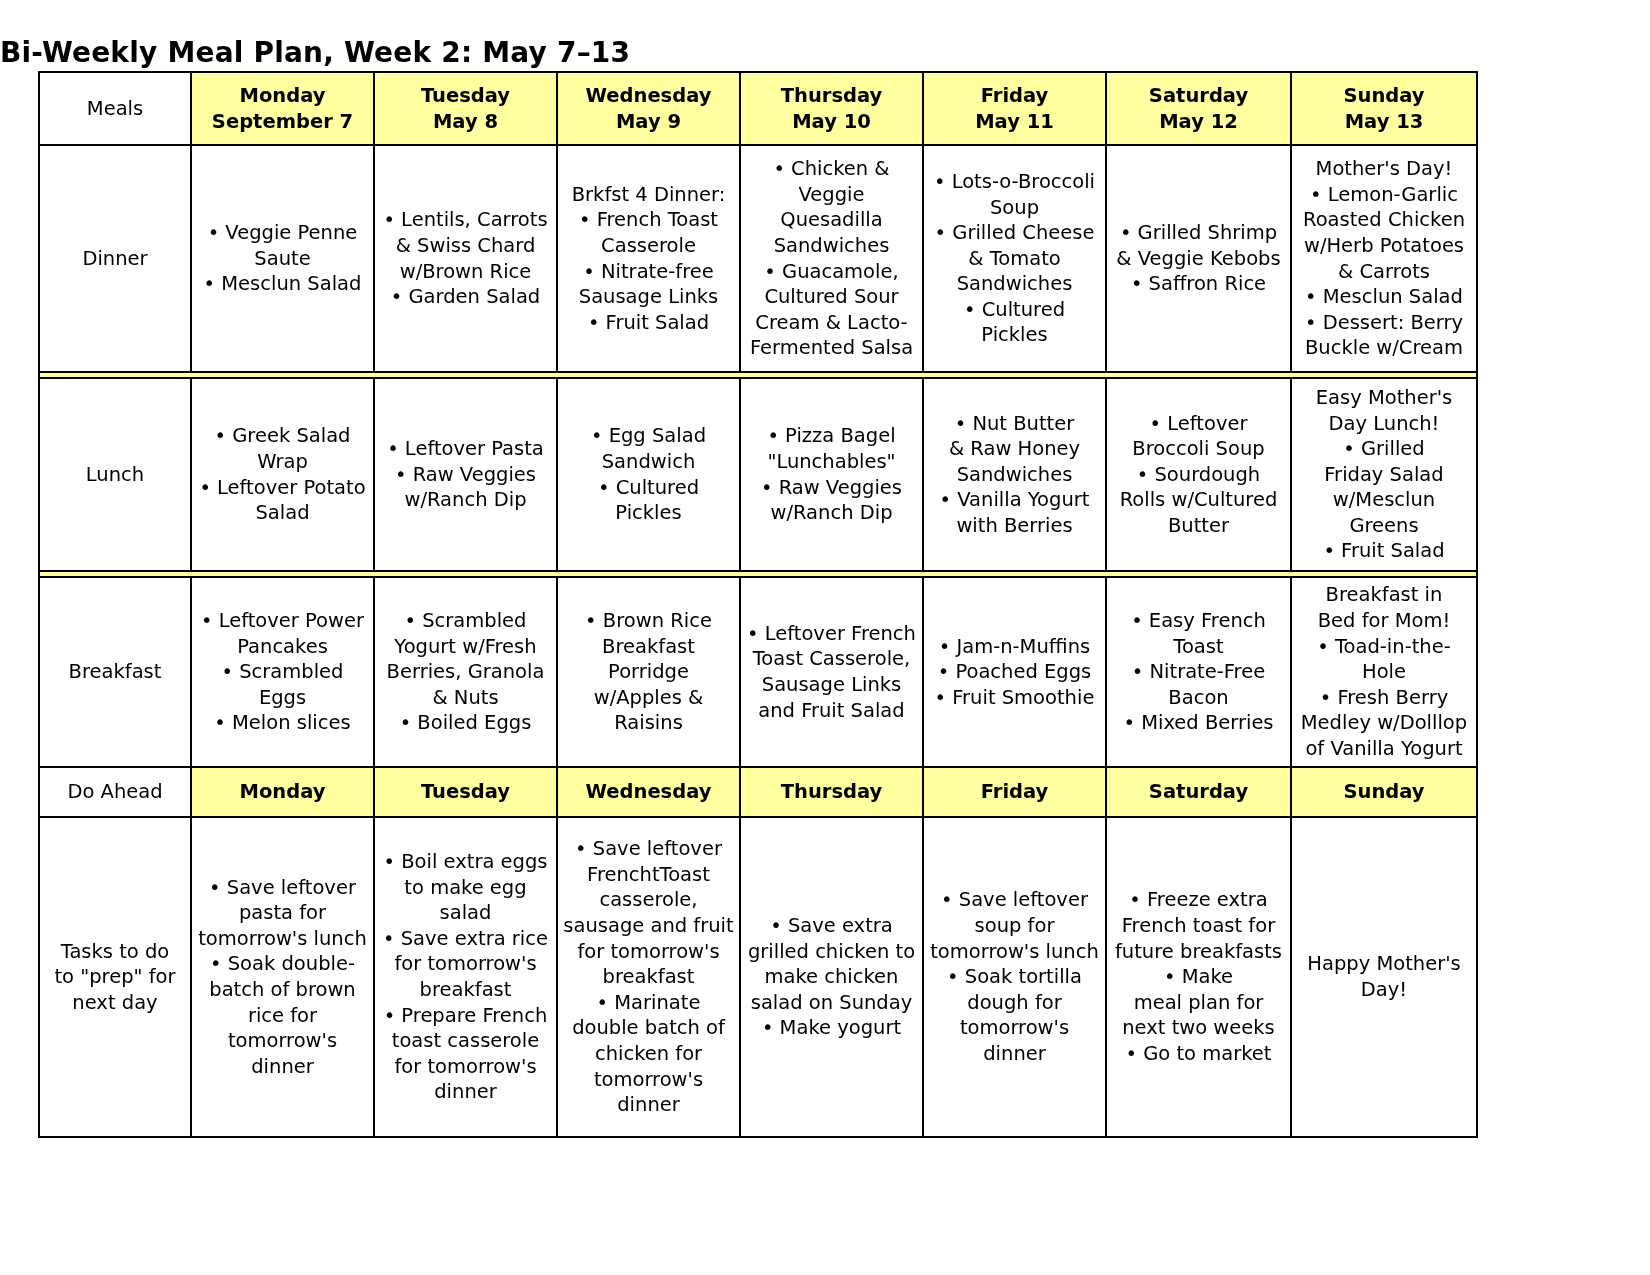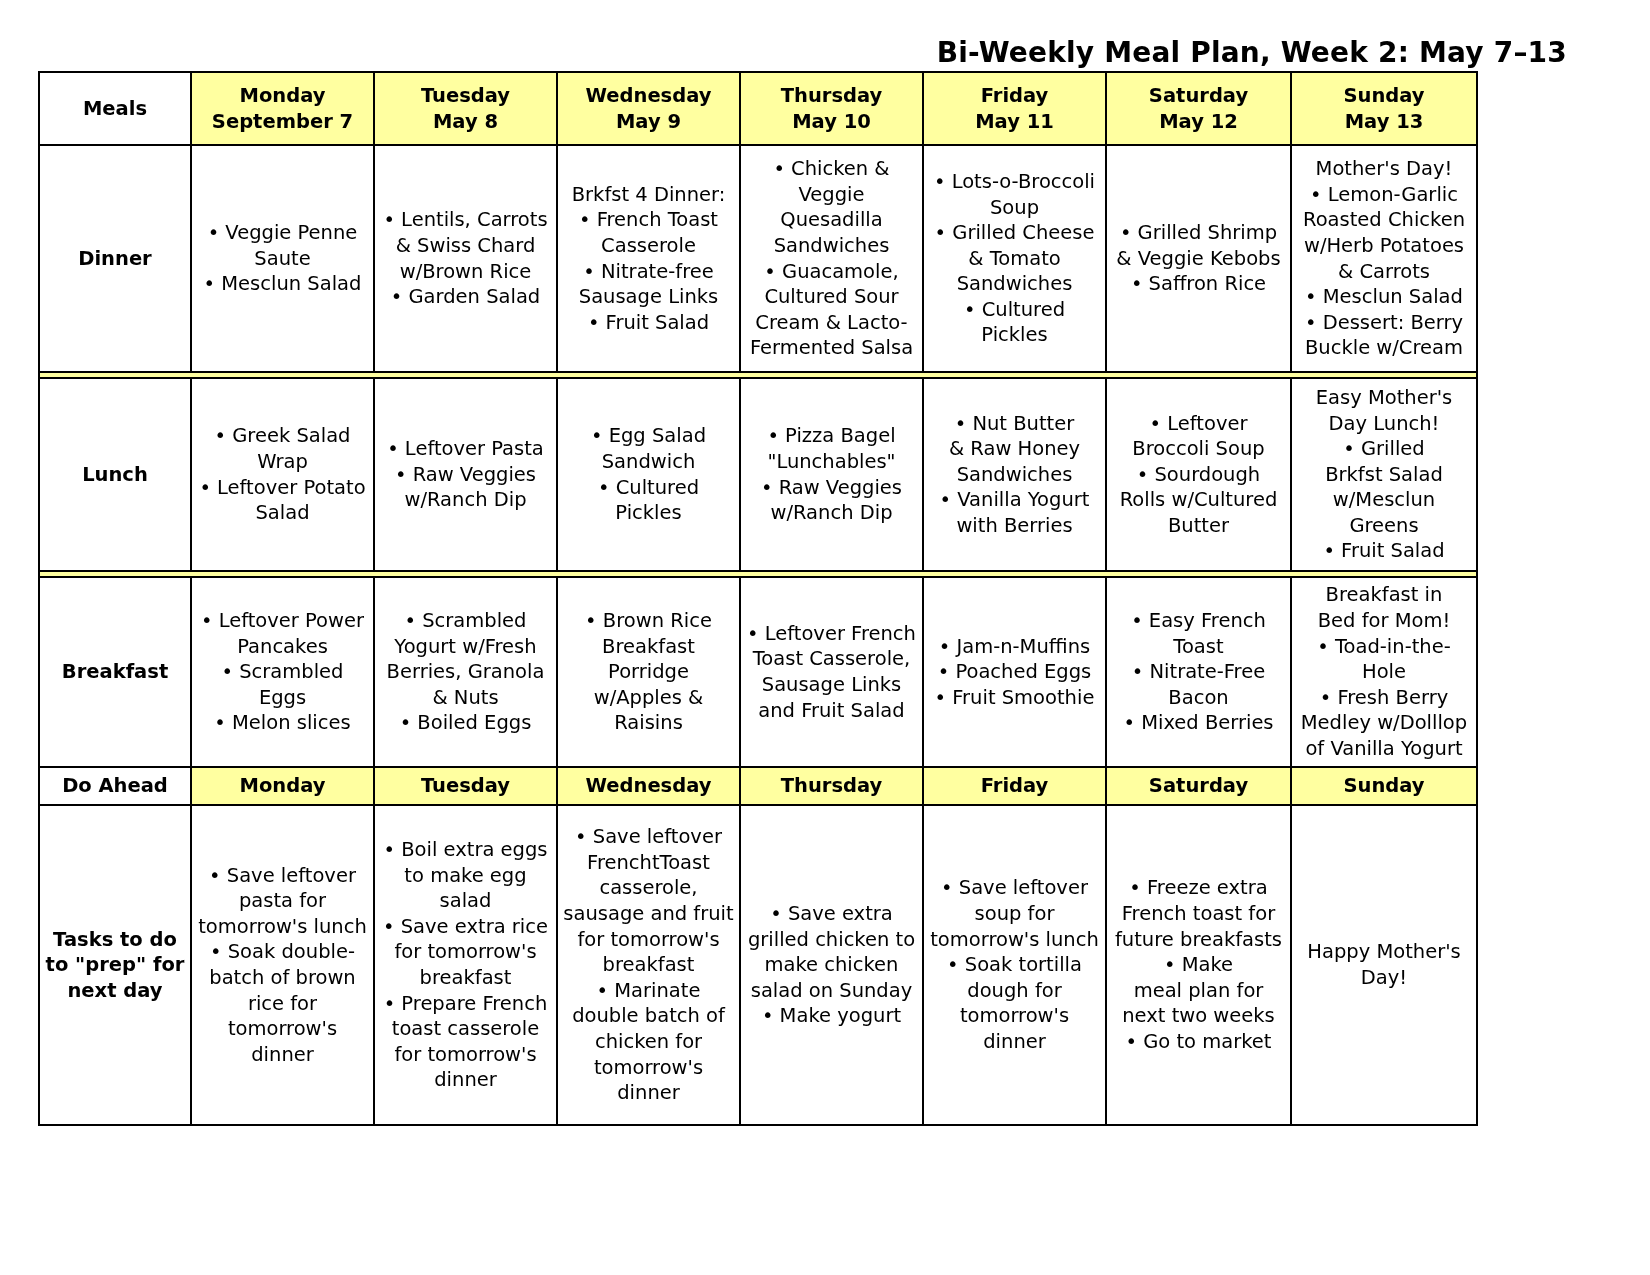--- a/index.html
+++ b/index.html
@@ -1,21 +1,21 @@
 <!DOCTYPE html>
 <html><head>
 <meta charset="utf-8">
 <style>
   html, body { margin: 0; padding: 0; background: #ffffff; }
   body { width: 1650px; height: 1275px; position: relative; font-family: "DejaVu Sans", "Liberation Sans", sans-serif; color: #000; }
-  .title { position: absolute; top: 36px; left: 0; width: 1567px; text-align: right; font-weight: bold; font-size: 28px; letter-spacing: 0.2px; }
+  .title { position: absolute; top: 36px; left: 0; width: 1567px; text-align: left; font-weight: bold; font-size: 28px; letter-spacing: 0.2px; }
   table.plan { position: absolute; left: 38px; top: 71px; border-collapse: collapse; table-layout: fixed; width: 1438px; }
   table.plan td { border: 2px solid #000; text-align: center; vertical-align: middle; font-size: 19.5px; line-height: 25.6px; padding: 0 2px; overflow: hidden; }
   .hdr { background: #ffffa0; font-weight: bold; margin-top: 10px; }
-  .rowlabel { font-weight: bold; border-radius: 27px; }
+  .rowlabel { font-weight: normal; border-radius: 27px; }
   .sep td { height: 4px; padding: 0; background: #ffffa0; border-top: 2px solid #000; border-bottom: 2px solid #000; }
   .line { display: block; }
   .bold { font-weight: normal; }
 </style>
 </head>
 <body>
 
 <div class="title">Bi-Weekly Meal Plan, Week 2: May 7–13</div>
 
 <table class="plan">
@@ -159,21 +159,21 @@
           <span class="line">• Leftover</span>
           <span class="line">Broccoli Soup</span>
           <span class="line">• Sourdough</span>
           <span class="line">Rolls w/Cultured</span>
           <span class="line">Butter</span>
         </td>
     <td class="cell">
           <span class="line bold">Easy Mother's</span>
           <span class="line bold">Day Lunch!</span>
           <span class="line">• Grilled</span>
-          <span class="line">Brkfst Salad</span>
+          <span class="line">Friday Salad</span>
           <span class="line">w/Mesclun</span>
           <span class="line">Greens</span>
           <span class="line">• Fruit Salad</span>
         </td>
   </tr>
 
   <tr class="sep">
         <td colspan="8"></td>
       </tr>
 
@@ -222,21 +222,21 @@
           <span class="line bold">Breakfast in</span>
           <span class="line bold">Bed for Mom!</span>
           <span class="line">• Toad-in-the-</span>
           <span class="line">Hole</span>
           <span class="line">• Fresh Berry</span>
           <span class="line">Medley w/Dolllop</span>
           <span class="line">of Vanilla Yogurt</span>
         </td>
   </tr>
 
-  <tr style="height:38px">
+  <tr style="height:50px">
     <td class="rowlabel">Do Ahead</td>
     <td class="hdr">Monday</td>
     <td class="hdr">Tuesday</td>
     <td class="hdr">Wednesday</td>
     <td class="hdr">Thursday</td>
     <td class="hdr">Friday</td>
     <td class="hdr">Saturday</td>
     <td class="hdr">Sunday</td>
   </tr>
 

